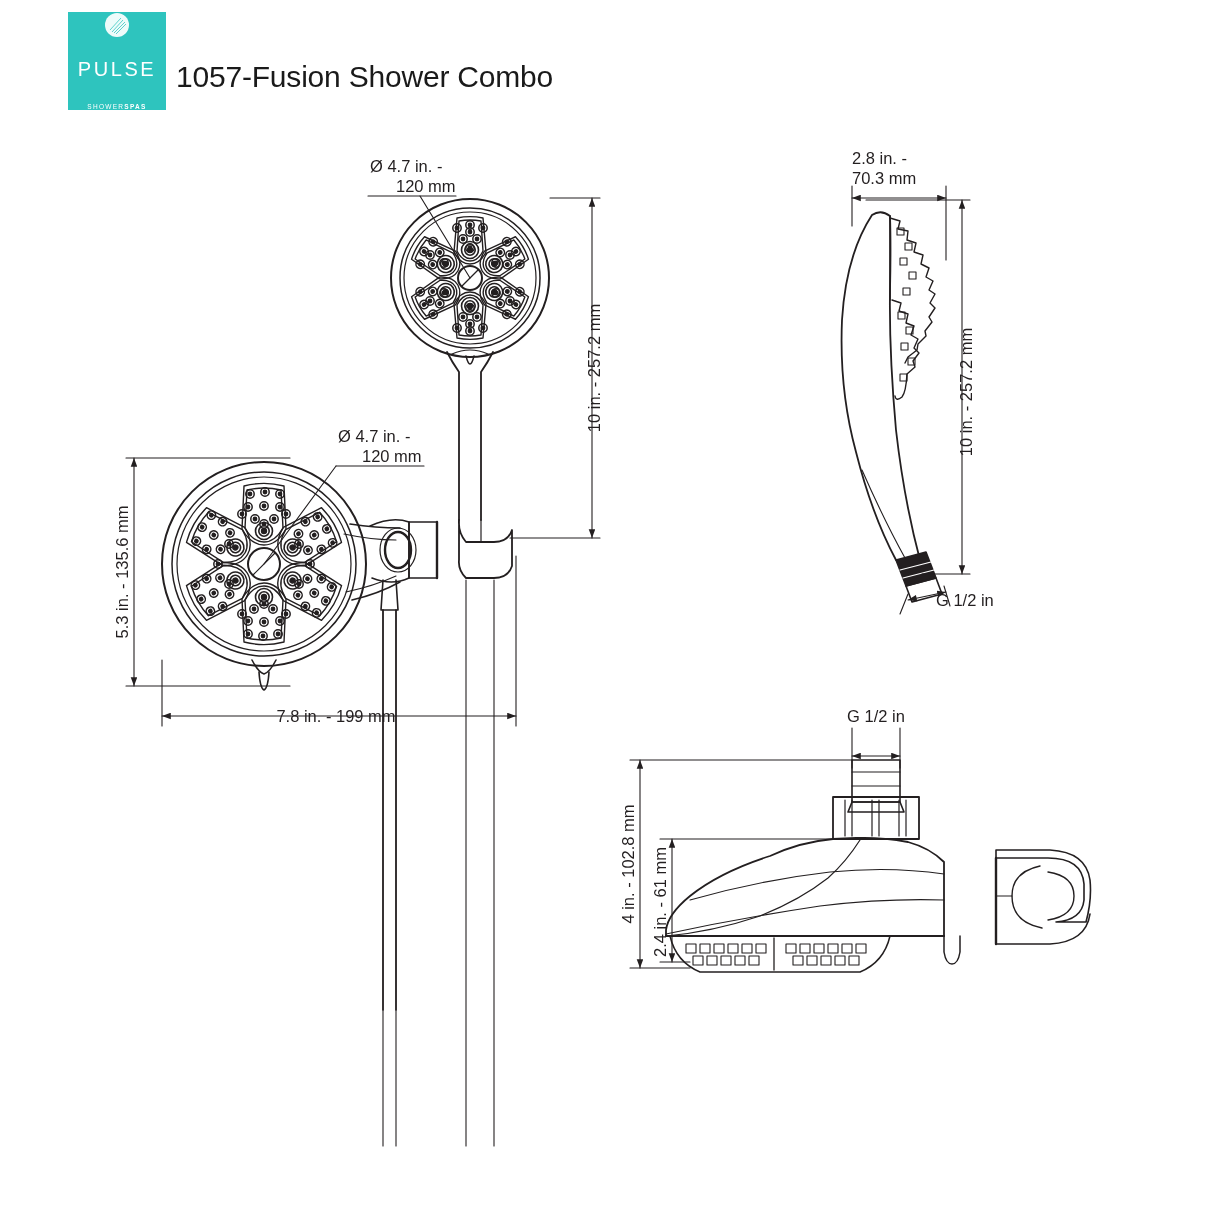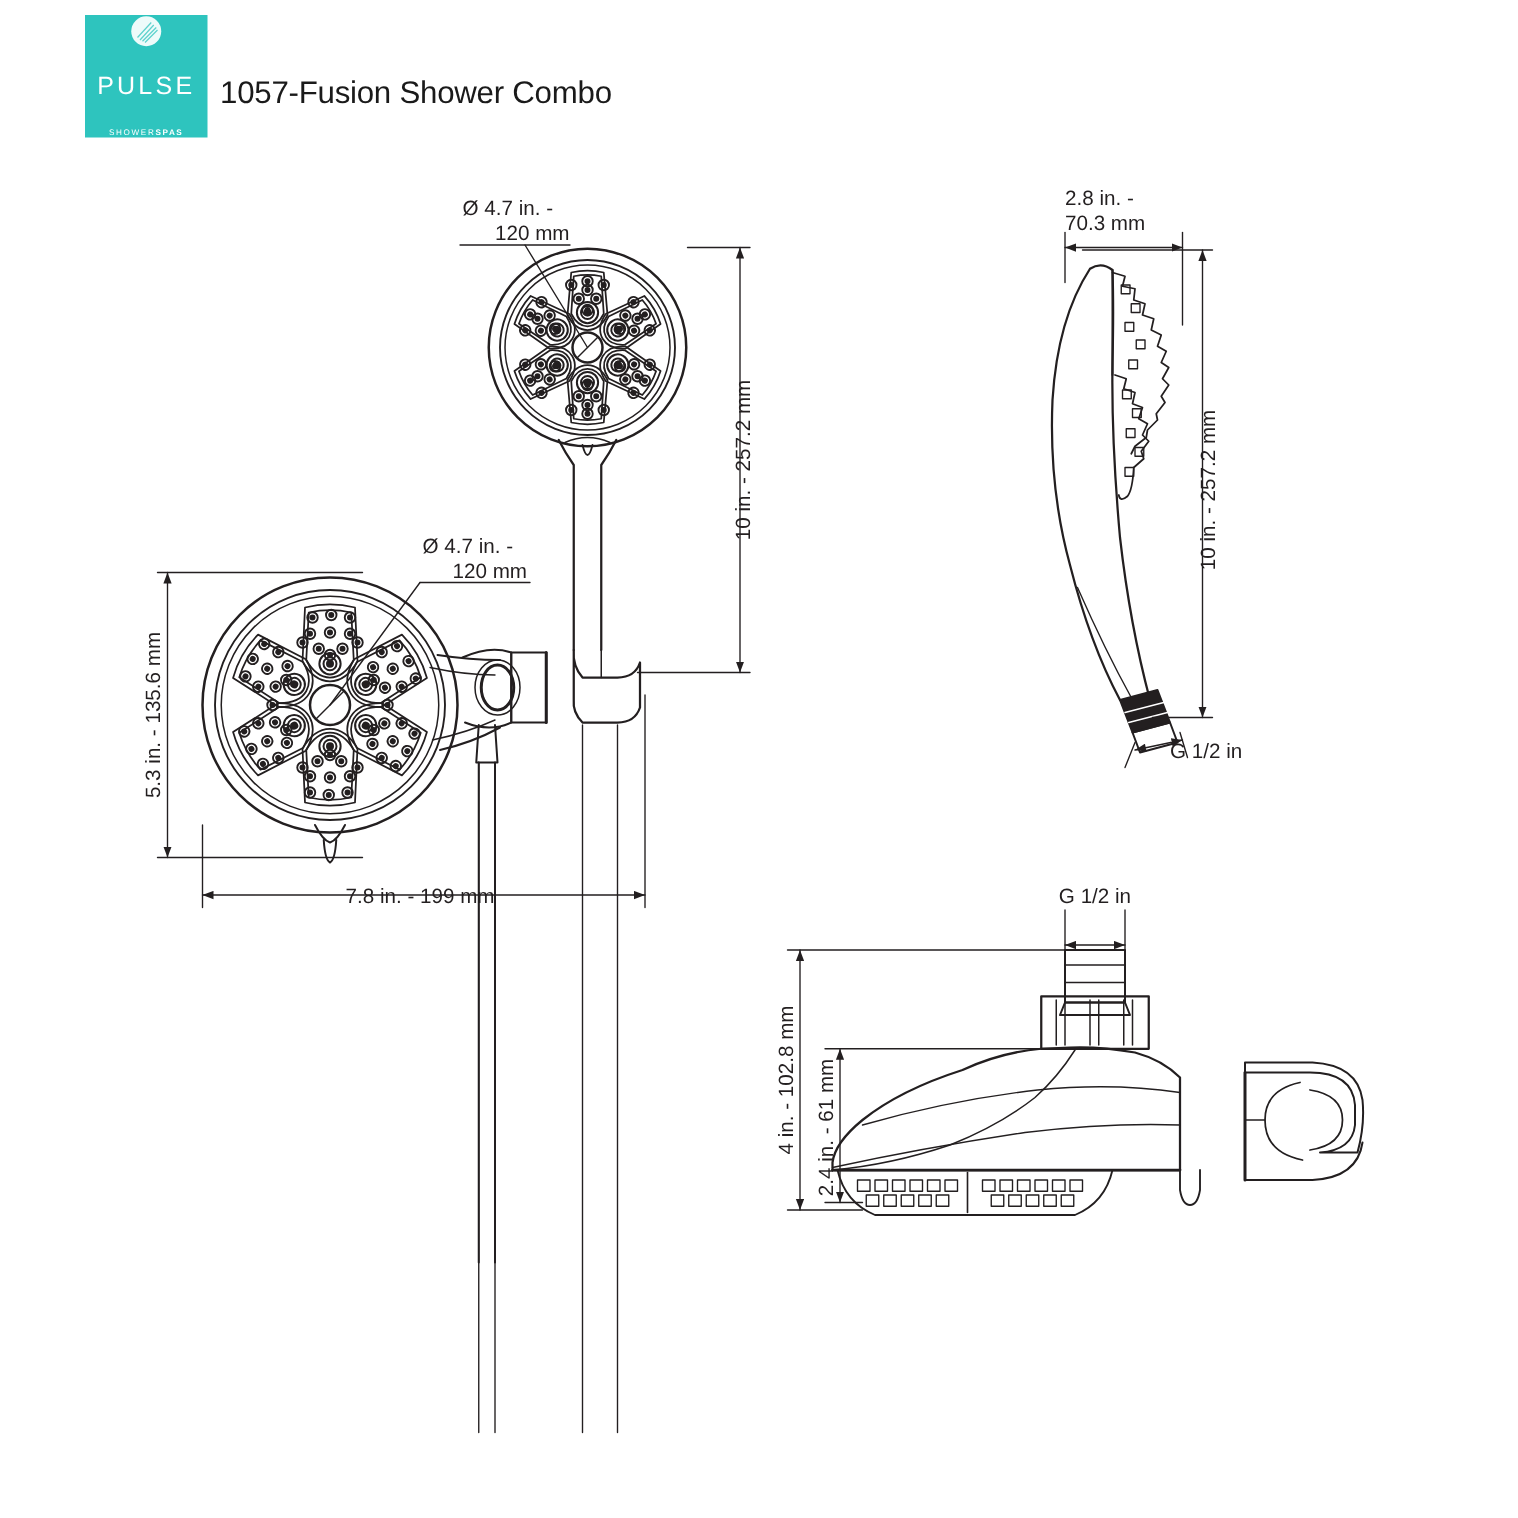--- a/index.html
+++ b/index.html
@@ -48,21 +48,21 @@
     color: #ffffff;
     font-size: 6.5px;
     letter-spacing: 1.3px;
     margin-top: 5px;
     line-height: 1;
   }
   #logo-sub b { font-weight: 700; }
   #page-title {
     position: absolute;
     left: 176px; top: 60px;
-    font-size: 25px;
+    font-size: 30px;
     color: #1a1a1a;
     font-weight: 400;
     white-space: nowrap;
     letter-spacing: -0.2px;
   }
 
   
   #drawing {
     position: absolute;
     left: 0; top: 0;

